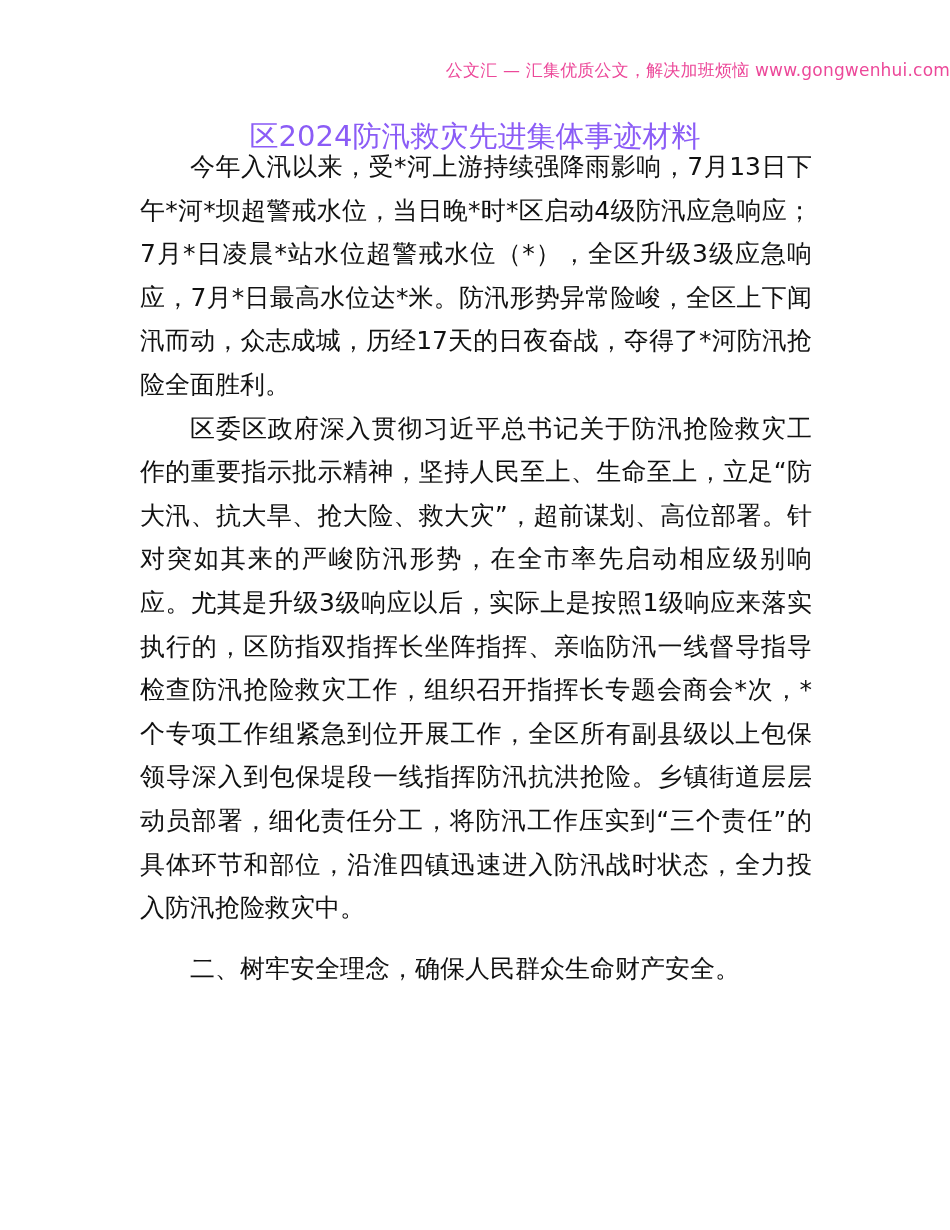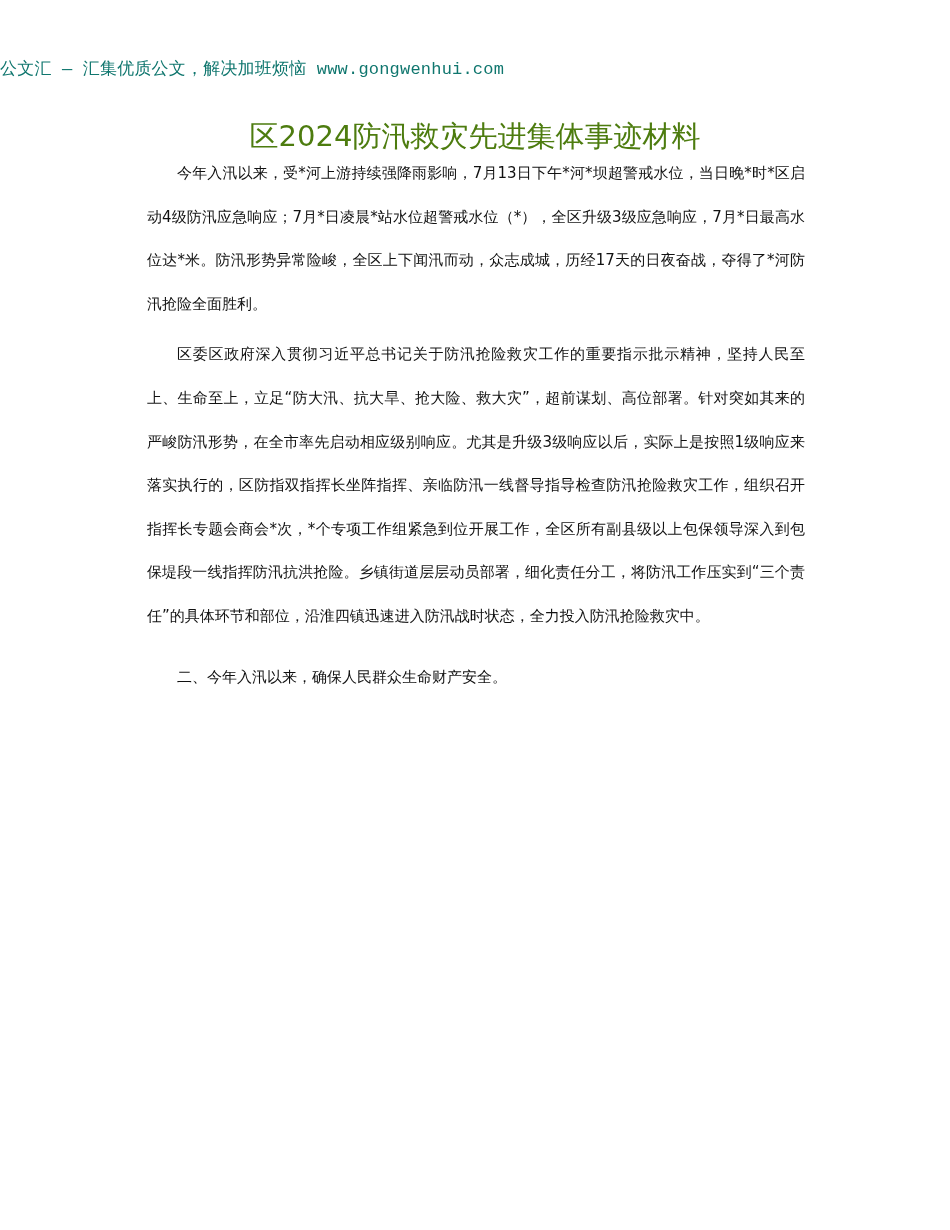--- a/index.html
+++ b/index.html
@@ -13,49 +13,48 @@
       position: relative;
       overflow: hidden;
       font-family: "DejaVu Sans", "Liberation Sans", sans-serif;
       color: #111111;
     }
     .header-banner {
       position: absolute;
       top: 56px;
       left: 0;
       width: 950px;
-      text-align: left;
+      text-align: right;
       font-size: 17px;
       line-height: 28px;
-      color: #0f766e;
+      color: #ec4899;
       letter-spacing: 0.2px;
-      font-family: Liberation Mono, monospace;
     }
     .doc-title {
       position: absolute;
       top: 114px;
       left: 0;
       width: 950px;
       text-align: center;
       font-size: 29px;
       line-height: 44px;
-      color: #4d7c0f;
+      color: #8b5cf6;
       font-weight: normal;
       margin: 0;
     }
     .doc-body {
       position: absolute;
       top: 145px;
       left: 140px;
       width: 672px;
     }
     .para {
-      font-size: 15px;
+      font-size: 25px;
       line-height: 43.6px;
-      margin: 7px;
+      margin: 0;
       text-indent: 2em;
       text-align: justify;
       text-justify: inter-character;
       word-break: break-all;
     }
     .para.heading {
       margin-top: 17px;
       margin-bottom: 17px;
     }
     .para.body-text {
@@ -65,14 +64,14 @@
 </head>
 <body>
 
 <div class="header-banner">公文汇 — 汇集优质公文，解决加班烦恼 www.gongwenhui.com</div>
 
 <h1 class="doc-title">区2024防汛救灾先进集体事迹材料</h1>
 
 <div class="doc-body">
   <p class="para body-text">今年入汛以来，受*河上游持续强降雨影响，7月13日下午*河*坝超警戒水位，当日晚*时*区启动4级防汛应急响应；7月*日凌晨*站水位超警戒水位（*），全区升级3级应急响应，7月*日最高水位达*米。防汛形势异常险峻，全区上下闻汛而动，众志成城，历经17天的日夜奋战，夺得了*河防汛抢险全面胜利。</p>
   <p class="para body-text">区委区政府深入贯彻习近平总书记关于防汛抢险救灾工作的重要指示批示精神，坚持人民至上、生命至上，立足“防大汛、抗大旱、抢大险、救大灾”，超前谋划、高位部署。针对突如其来的严峻防汛形势，在全市率先启动相应级别响应。尤其是升级3级响应以后，实际上是按照1级响应来落实执行的，区防指双指挥长坐阵指挥、亲临防汛一线督导指导检查防汛抢险救灾工作，组织召开指挥长专题会商会*次，*个专项工作组紧急到位开展工作，全区所有副县级以上包保领导深入到包保堤段一线指挥防汛抗洪抢险。乡镇街道层层动员部署，细化责任分工，将防汛工作压实到“三个责任”的具体环节和部位，沿淮四镇迅速进入防汛战时状态，全力投入防汛抢险救灾中。</p>
-  <p class="para heading">二、今年入汛以来，确保人民群众生命财产安全。</p>
+  <p class="para heading">二、树牢安全理念，确保人民群众生命财产安全。</p>
 </div>
 
 </body></html>

